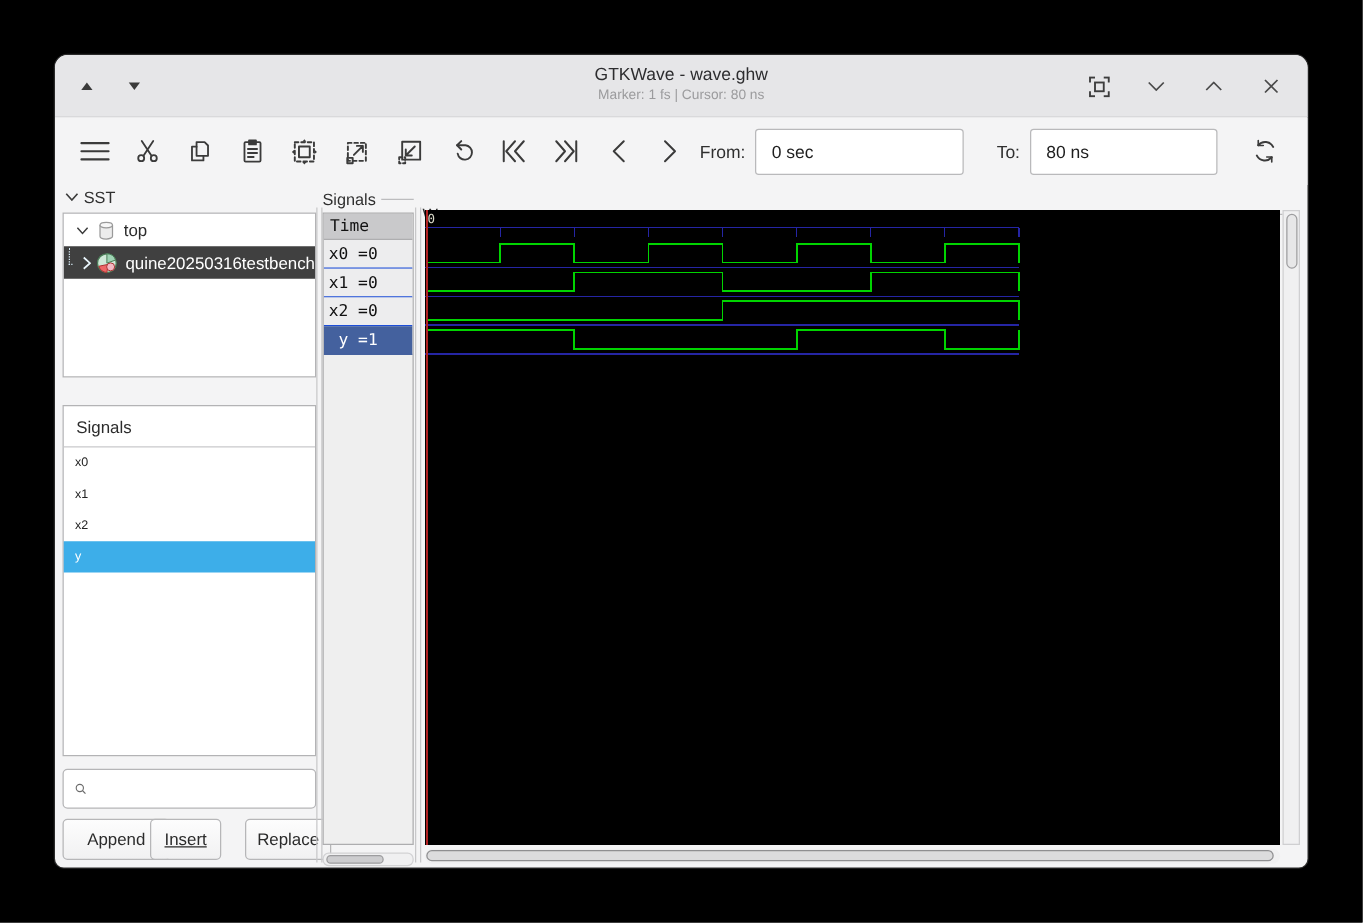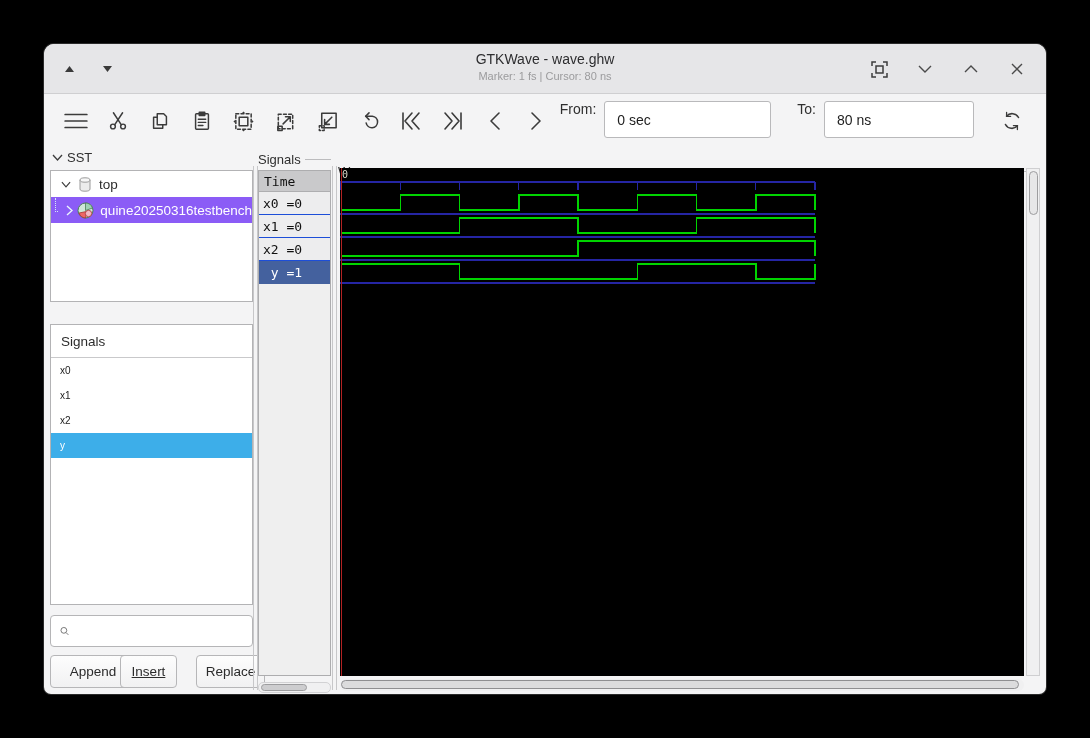--- a/index.html
+++ b/index.html
@@ -18,41 +18,41 @@
   .title-center { position:absolute; left:0; right:0; top:7px; text-align:center; pointer-events:none; }
   .title-main { font-size:14px; color:#2d2d2f; }
   .title-sub { font-size:11px; color:#9b9b9d; margin-top:3px; }
   .tb-right { position:absolute; right:18px; top:0; height:50px; display:flex; align-items:center; gap:24px; }
 
   
   .toolbar { height:54px; display:flex; align-items:center; padding:0 14px; background:#f4f4f5; }
   .tool-btn { width:40px; height:40px; border:none; background:none; display:flex;
               align-items:center; justify-content:center; margin-right:5px; }
   .tool-btn svg { stroke:#3b3b3b; fill:none; stroke-width:1.6; stroke-linecap:round; stroke-linejoin:round; }
-  .range { margin-left:auto; display:flex; }
+  .range { margin-left:auto; display:flex; align-items:center; }
   .range label { font-size:14px; color:#2f2f2f; margin-right:8px; }
   .range input { height:37px; border:1px solid #b9b9bb; border-radius:3px; background:#fff;
                  font-size:14px; color:#1e1e1e; padding:0 12px;
                  font-family:"Liberation Sans", sans-serif; }
   .from-input { width:167px; margin-right:26px; }
   .to-input { width:150px; margin-right:18px; }
 
   
   .main { position:absolute; left:0; top:104px; right:0; bottom:0; }
   .frame-label { position:absolute; font-size:13px; color:#2f2f2f; display:flex; align-items:center; }
   .frame-label .tail { display:inline-block; height:1px; background:#bcbcbe; margin-left:4px; }
 
   
   .sst-header { position:absolute; left:8px; top:2px; display:flex; align-items:center;
                 font-size:13px; color:#2f2f2f; gap:4px; }
   .panel-box { position:absolute; background:#fff; border:1px solid #b3b3b5; }
   .tree-box { left:6px; top:22px; width:203px; height:132px; overflow:hidden; }
   .tree-row { height:26px; display:flex; align-items:center; font-size:13.5px; color:#2c2c2c;
               white-space:nowrap; overflow:hidden; }
-  .tree-row.selected { background:#8b5cf6; color:#fff; }
+  .tree-row.selected { background:#404040; color:#fff; }
   .tree-row .chev { width:14px; display:flex; justify-content:center; margin-left:8px; }
   .tree-row.child .guide { width:12px; height:14px; margin-left:4px;
               border-left:1px dotted #d7ecf8; border-bottom:1px dotted #d7ecf8; margin-bottom:10px; }
   .tree-row .ticon { margin:0 6px 0 4px; display:flex; }
 
   .siglist-box { left:6px; top:176px; width:203px; height:281px; }
   .siglist-title { height:33px; display:flex; align-items:center; padding-left:10px;
                    font-size:13.5px; color:#2c2c2c; border-bottom:1px solid #c9c9cb; }
   .sig-item { height:25px; display:flex; align-items:center; padding-left:9px;
               font-size:10px; color:#222; }

